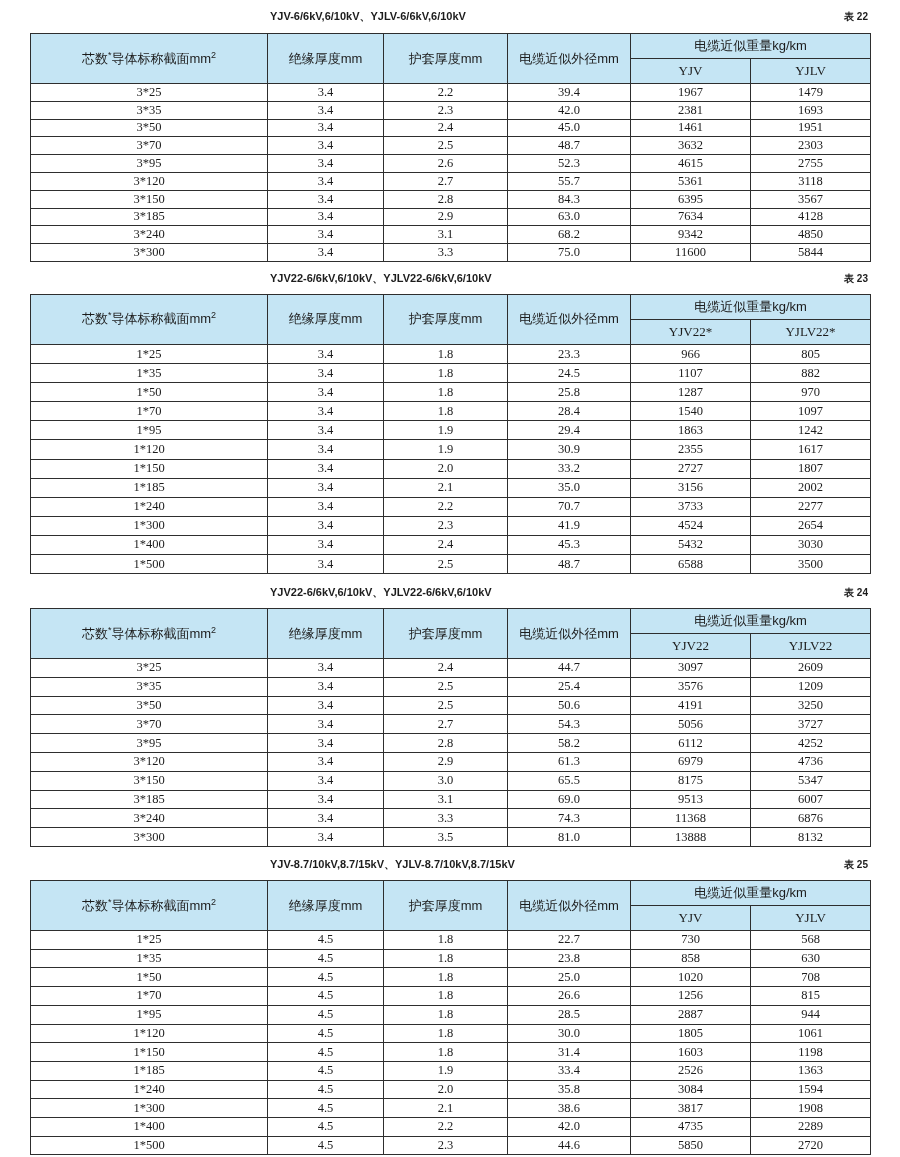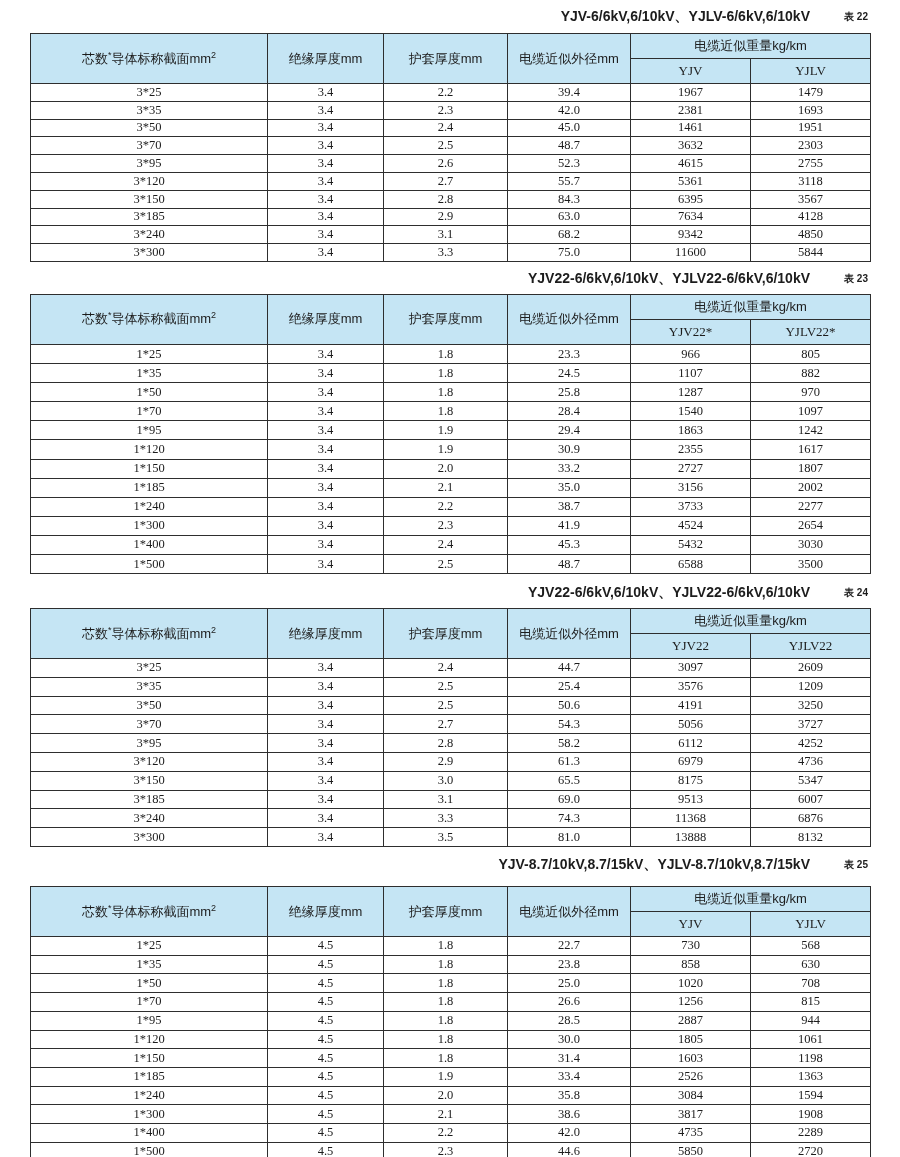--- a/index.html
+++ b/index.html
@@ -9,39 +9,39 @@
     background: #ffffff;
     color: #1c1c1c;
     font-family: "Liberation Sans", sans-serif;
     overflow: hidden;
   }
   .page { padding: 5px 30px 0 30px; }
 
   .sec-head { position: relative; height: 23px; line-height: 23px; margin-bottom: 5px; }
   .sec-title {
     display: block;
-    text-align: right;
+    text-align: left;
     padding-left: 240px;
     padding-right: 60px;
     font-weight: bold;
-    font-size: 14px;
+    font-size: 11px;
     white-space: nowrap;
   }
   .sec-label {
     position: absolute;
     right: 2px;
     top: 0;
     font-weight: bold;
     font-size: 10px;
     white-space: nowrap;
   }
 
   .sec-2 .sec-head { margin-top: 5px; margin-bottom: 4px; }
   .sec-3 .sec-head { margin-top: 7px; margin-bottom: 4px; }
-  .sec-4 .sec-head { margin-top: 6px; margin-bottom: 10px; }
+  .sec-4 .sec-head { margin-top: 6px; margin-bottom: 4px; }
 
   table {
     border-collapse: collapse;
     width: 840px;
     table-layout: fixed;
   }
   table, th, td { border: 1px solid #2e2e2e; }
 
   col.c1 { width: 237px; }
   col.c2 { width: 116px; }
@@ -279,21 +279,21 @@
             <td>3.4</td>
             <td>2.1</td>
             <td>35.0</td>
             <td>3156</td>
             <td>2002</td>
           </tr>
           <tr>
             <td>1*240</td>
             <td>3.4</td>
             <td>2.2</td>
-            <td>38.7</td>
+            <td>70.7</td>
             <td>3733</td>
             <td>2277</td>
           </tr>
           <tr>
             <td>1*300</td>
             <td>3.4</td>
             <td>2.3</td>
             <td>41.9</td>
             <td>4524</td>
             <td>2654</td>

